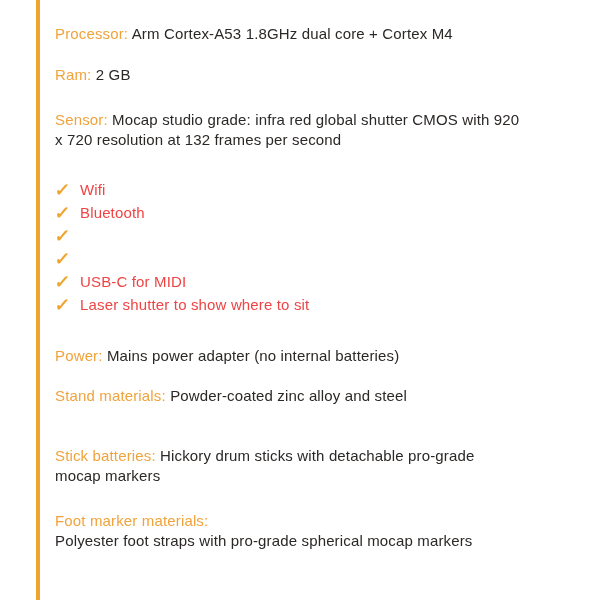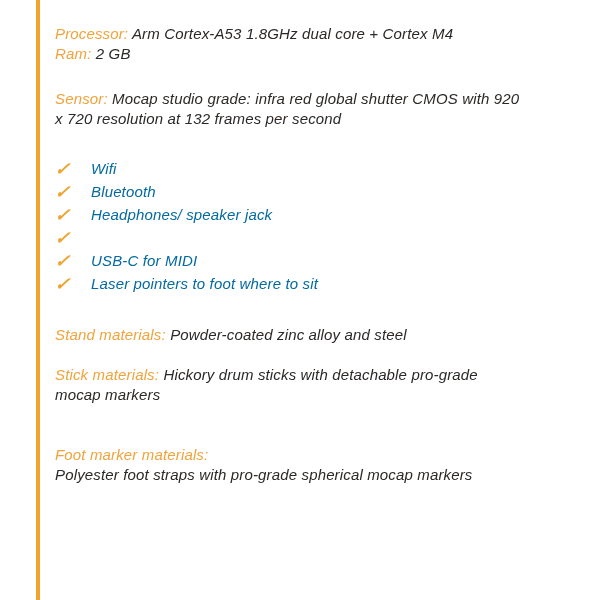--- a/index.html
+++ b/index.html
@@ -18,22 +18,22 @@
     background: #efa430;
   }
   .content {
     position: absolute;
     left: 55px; top: 24px;
     width: 465px;
     font-size: 15px;
     line-height: 20px;
     letter-spacing: 0.15px;
   }
-  .block { margin-top: 0; font-style: italic; }
-  .block:nth-child(2) { }
+  .block { margin-top: 0; }
+  .block:nth-child(2) { margin-top: 21px; }
   .block:nth-child(3) { margin-top: 25px; }
   .block:nth-child(4) { margin-top: 28px; }
   .block:nth-child(5) { margin-top: 30px; }
   .block:nth-child(6) { margin-top: 20px; }
   .block:nth-child(7) { margin-top: 40px; }
   .block:nth-child(8) { margin-top: 25px; }
   .block:nth-child(9) { margin-top: 13px; }
   .spec-label { color: #f1a33b; }
   .spec-value { color: #2b2826; }
   .label-own-line { display: block; }
@@ -43,21 +43,21 @@
     height: 23px;
   }
   .check-mark {
     flex: 0 0 25px;
     color: #efa42f;
     font-size: 18px;
     font-weight: 700;
     line-height: 1;
     transform: skewX(-6deg);
   }
-  .check-text { color: #0369a1; margin-left: 11px; }
+  .check-text { color: #ef4444; }
 </style>
 </head>
 <body>
 
 <div class="accent-rule"></div>
 
 <div class="content" id="spec-list">
     <div class="block"><span class="spec-label">Processor:</span> <span class="spec-value">Arm Cortex-A53 1.8GHz dual core + Cortex M4</span></div>
     <div class="block"><span class="spec-label">Ram:</span> <span class="spec-value">2 GB</span></div>
     <div class="block"><span class="spec-label">Sensor:</span> <span class="spec-value">Mocap studio grade: infra red global shutter CMOS with 920 x 720 resolution at 132 frames per second</span></div>
@@ -65,30 +65,30 @@
       <div class="check-item">
         <span class="check-mark">✓</span>
         <span class="check-text">Wifi</span>
       </div>
       <div class="check-item">
         <span class="check-mark">✓</span>
         <span class="check-text">Bluetooth</span>
       </div>
       <div class="check-item">
         <span class="check-mark">✓</span>
-        <span class="check-text">Headphones/ speaker jack</span>
       </div>
       <div class="check-item">
         <span class="check-mark">✓</span>
       </div>
       <div class="check-item">
         <span class="check-mark">✓</span>
         <span class="check-text">USB-C for MIDI</span>
       </div>
       <div class="check-item">
         <span class="check-mark">✓</span>
-        <span class="check-text">Laser pointers to foot where to sit</span>
+        <span class="check-text">Laser shutter to show where to sit</span>
       </div>
     </div>
+    <div class="block"><span class="spec-label">Power:</span> <span class="spec-value">Mains power adapter (no internal batteries)</span></div>
     <div class="block"><span class="spec-label">Stand materials:</span> <span class="spec-value">Powder-coated zinc alloy and steel</span></div>
-    <div class="block"><span class="spec-label">Stick materials:</span> <span class="spec-value">Hickory drum sticks with detachable pro-grade mocap markers</span></div>
+    <div class="block"><span class="spec-label">Stick batteries:</span> <span class="spec-value">Hickory drum sticks with detachable pro-grade mocap markers</span></div>
     <div class="block"><span class="spec-label label-own-line">Foot marker materials:</span><span class="spec-value">Polyester foot straps with pro-grade spherical mocap markers</span></div>
   </div>
 
 </body></html>

